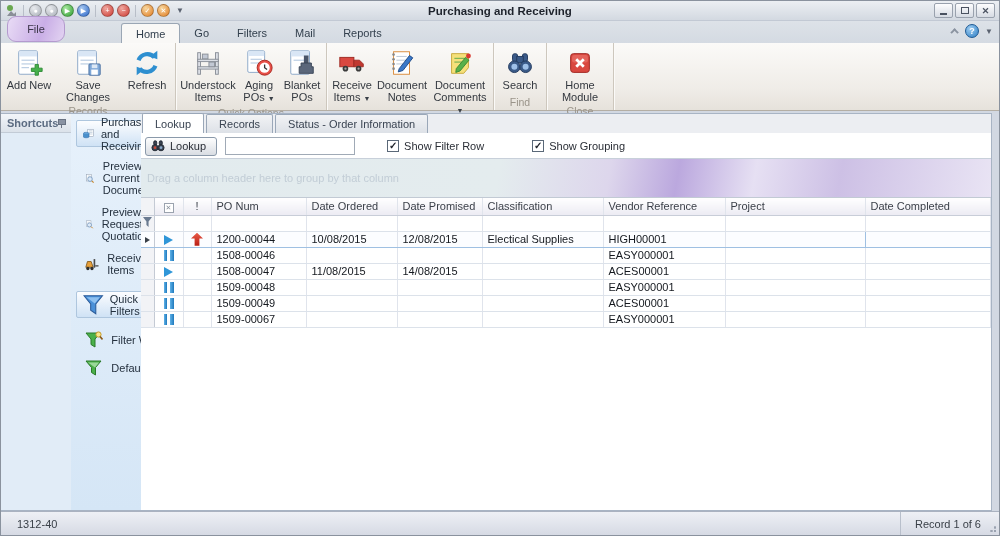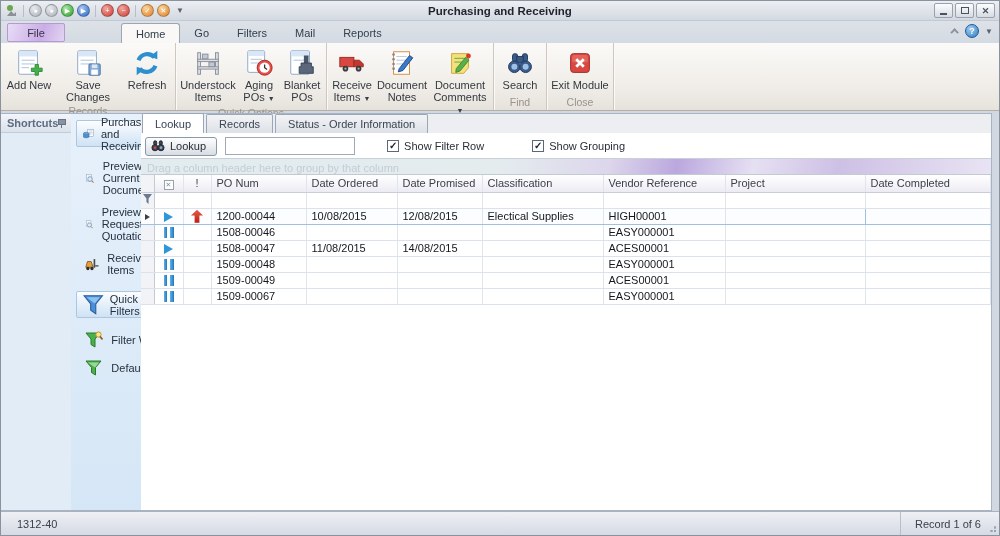--- a/index.html
+++ b/index.html
@@ -19,21 +19,21 @@
   .qat-drop { color:#5a6270; font-size:8px; margin-left:3px; cursor:pointer; }
   .title { position:absolute; left:0; right:0; text-align:center; font-weight:bold; font-size:11.5px; color:#1e232c; pointer-events:none; }
   .winbtns { margin-left:auto; display:flex; gap:2px; padding-right:4px; z-index:2; }
   .wb { width:19px; height:15px; border:1px solid #99a1ad; border-radius:2px; background:linear-gradient(#fdfdfe,#d6dbe3); display:inline-flex; align-items:center; justify-content:center; cursor:pointer; }
   .wb-min-bar { width:7px; height:2px; background:#4a5260; margin-top:6px; }
   .wb-max-box { width:8px; height:7px; border:1.5px solid #4a5260; }
   .wb-close { font-size:9px; color:#4a5260; font-weight:bold; }
 
   
   .tabrow { position:absolute; left:0; top:20px; right:0; height:22px; background:linear-gradient(#dde2e8,#d4dae2); display:flex; align-items:flex-end; padding-left:6px; }
-  .filetab { height:19px; width:58px; margin-right:8px; margin-bottom:1px; border-radius:2px; background:linear-gradient(110deg,#e9dcf6,#c9aee6 60%,#e3d4f2); border:1px solid #b49ace; display:flex; align-items:center; justify-content:center; color:#3a3448; cursor:pointer; }
+  .filetab { height:26px; width:58px; margin-right:8px; margin-bottom:1px; border-radius:9px; background:linear-gradient(110deg,#e9dcf6,#c9aee6 60%,#e3d4f2); border:1px solid #b49ace; display:flex; align-items:center; justify-content:center; color:#3a3448; cursor:pointer; }
   .rtab { height:20px; padding:0 14px; display:flex; align-items:center; color:#33404e; cursor:pointer; }
   .rtab.active { background:#f9f8f6; border:1px solid #9aa6b4; border-bottom:none; border-radius:3px 3px 0 0;margin-left:48px; }
   .tabrow-right { position:absolute; right:6px; top:3px; display:flex; align-items:center; gap:6px; }
   .chev-up { width:6px; height:6px; border-left:2px solid #8a93a0; border-top:2px solid #8a93a0; transform:rotate(45deg) translateY(2px); display:inline-block; cursor:pointer; }
   .helpbtn { width:14px; height:14px; border-radius:50%; background:radial-gradient(circle at 35% 30%, #9ecdf2, #2f7fc4); color:#fff; font-weight:bold; font-size:9px; display:inline-flex; align-items:center; justify-content:center; border:1px solid #1e5a94; cursor:pointer; }
   .help-drop { font-size:8px; color:#5a6270; cursor:pointer; }
 
   
   .ribbon { position:absolute; left:0; top:42px; right:0; height:68px; background:linear-gradient(#fbfaf8,#efece7 70%,#e6e2db); border-bottom:1px solid #b4aea4; display:flex; }
   .rgroup { display:flex; flex-direction:column; border-right:1px solid #cdc7bd; box-shadow:1px 0 0 #fbfaf8; padding:2px 2px 0 2px; }
@@ -64,21 +64,21 @@
   .content { flex:1; margin-right:7px; background:#fff; border:1px solid #a8b4c4; border-left:none; display:flex; flex-direction:column; position:relative; }
   .doctabs { height:20px; background:#eceef2; display:flex; align-items:flex-end; border-bottom:1px solid #fff; padding-left:1px; }
   .dtab { height:19px; padding:0 12px; display:flex; align-items:center; background:linear-gradient(#f2f3f5,#dde1e7); border:1px solid #9aa7b8; border-bottom:none; border-radius:2px 2px 0 0; margin-right:2px; color:#3a4452; cursor:pointer; }
   .dtab.active { background:#fff; height:20px; font-weight:normal; }
   .lookupbar { height:25px; display:flex; align-items:center; gap:8px; padding:0 4px; border-bottom:1px solid #c8d0da; background:#fff; }
   .lk-btn { height:19px; padding:0 10px 0 5px; border:1px solid #8a99aa; border-radius:3px; background:linear-gradient(#fefefe,#d9dde3); display:flex; align-items:center; gap:5px; cursor:pointer; color:#2a2e36; }
   .lk-input { width:130px; height:18px; border:1px solid #a0aab6; background:#fff; padding:0 3px; font-family:inherit; font-size:11px; }
   .chk { display:flex; align-items:center; gap:5px; cursor:pointer; }
   .chk:nth-of-type(2) { margin-left:22px; }
   .chkbox { width:12px; height:12px; border:1px solid #5a6878; background:#fff; display:inline-flex; align-items:center; justify-content:center; font-size:10px; font-weight:bold; color:#1a1e26; line-height:1; }
-  .groupbar { height:16px; background:linear-gradient(100deg,#e2ebee 0%,#e4ecee 42%,#ddd6ec 55%,#bba8de 63%,#e6e0f3 72%,#cdc0e5 82%,#e9e4f4 100%); border-bottom:1px solid #c2cad4; display:flex; align-items:flex-end; padding-left:6px; color:#c2cdd6; }
+  .groupbar { height:39px; background:linear-gradient(100deg,#e2ebee 0%,#e4ecee 42%,#ddd6ec 55%,#bba8de 63%,#e6e0f3 72%,#cdc0e5 82%,#e9e4f4 100%); border-bottom:1px solid #c2cad4; display:flex; align-items:center; padding-left:6px; color:#c2cdd6; }
 
   
   table.grid { border-collapse:collapse; table-layout:fixed; width:100%; }
   .grid col.c-ind{width:13px} .grid col.c-st{width:29px} .grid col.c-bang{width:28px}
   .grid col.c-po{width:95px} .grid col.c-do{width:91px} .grid col.c-dp{width:85px}
   .grid col.c-cl{width:121px} .grid col.c-vr{width:122px} .grid col.c-pj{width:140px}
   .grid th, .grid td { border-right:1px solid #e0e4ec; border-bottom:1px solid #dce2ea; height:17px; padding:0 5px; text-align:left; font-weight:normal; white-space:nowrap; overflow:hidden; }
   .grid th { background:linear-gradient(#ffffff,#ecebf3); border-bottom:1px solid #c8cdd8; color:#3a3f48; }
   .grid td { height:16px; color:#14181e; }
   .grid .ind { background:#f2f3f6; border-right:1px solid #c4cad4; padding:0 2px; text-align:center; }
@@ -321,21 +321,21 @@
     <div class="rgroup">
       <div class="rbuttons">
         <div class="rbtn" style="width:62px">
           <span class="ic">
             <svg width="30" height="30" viewBox="0 0 32 32">
                 <rect x="6" y="6" width="20" height="20" rx="3" fill="#d94840" stroke="#9e2420"></rect>
                 <rect x="7.5" y="7.5" width="17" height="8" rx="2.5" fill="#e87068" opacity="0.7"></rect>
                 <path d="M12 12l8 8M20 12l-8 8" stroke="#fff" stroke-width="3"></path>
               </svg>
           </span>
-          <span class="lbl">Exit Module</span>
+          <span class="lbl">Home Module</span>
         </div>
       </div>
       <div class="rlabel">Close</div>
     </div>
 
   </div>
 
   <div class="main">
 
     <div class="sidebar">

